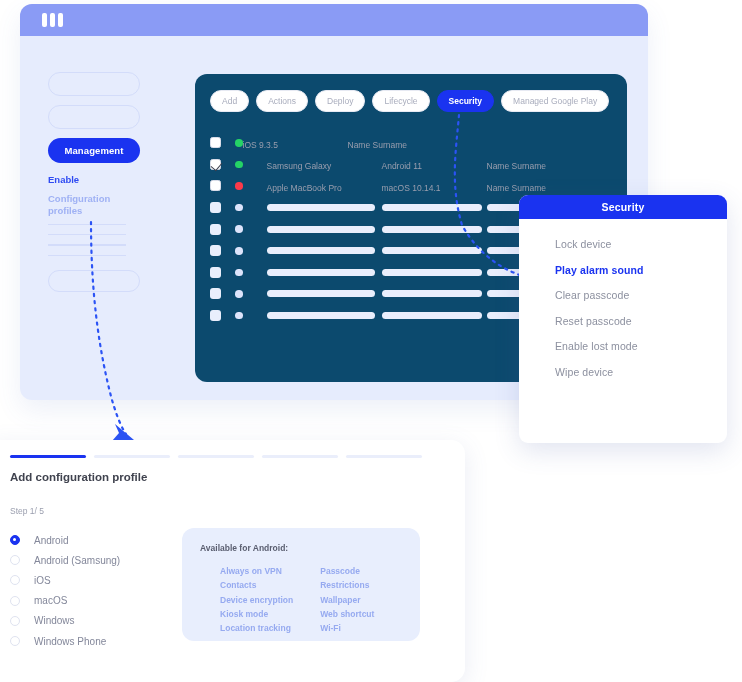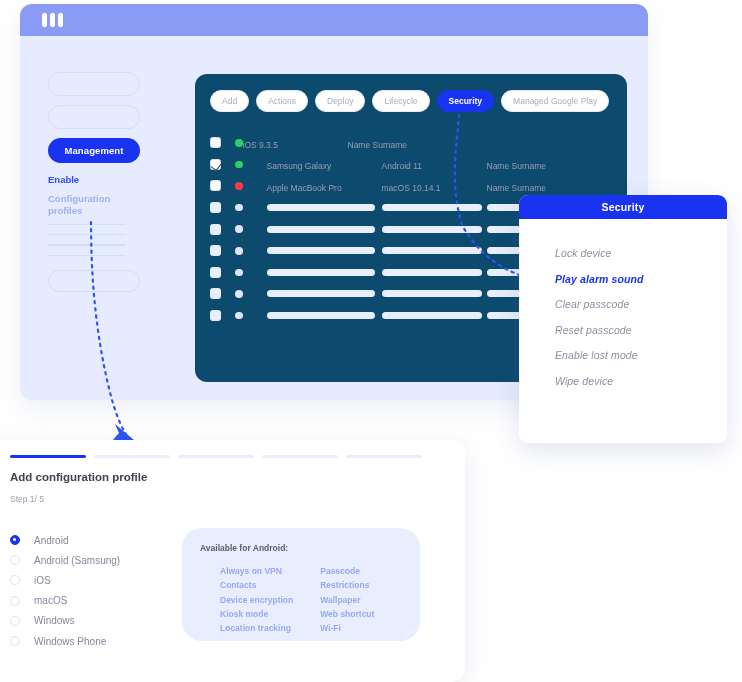--- a/index.html
+++ b/index.html
@@ -155,21 +155,21 @@
     overflow: hidden;
   }
   .dd-header {
     height: 24px; background: #1a33f0;
     display: flex; align-items: center; justify-content: center;
   }
   .dd-header span {
     color: #fff; font-size: 10.5px; font-weight: bold;
     letter-spacing: .2px;
   }
-  .dd-list { padding: 28px 0 0 36px; font-style: italic; }
+  .dd-list { padding: 19px 0 0 36px; }
   .dd-item {
     font-size: 10.5px; color: #8c909f;
     margin-bottom: 13.5px; white-space: nowrap;
     letter-spacing: .1px;
   }
   .dd-item.sel { color: #1a33f0; font-weight: bold; }
 
   
   .bottom-card {
     position: absolute;
@@ -183,21 +183,21 @@
     position: absolute; left: 20px; top: 15px;
     display: flex; gap: 8px;
   }
   .step-seg { width: 76px; height: 3px; border-radius: 2px; background: #eaeefb; }
   .step-seg.done { background: #1a33f0; height: 3.4px; }
   .bc-title {
     position: absolute; left: 20px; top: 31px;
     font-size: 11.5px; font-weight: bold; color: #40434f;
   }
   .bc-step {
-    position: absolute; left: 20px; top: 54px;
+    position: absolute; left: 20px; top: 66px;
     font-size: 8.5px; color: #9a9eae;
   }
   .radios { position: absolute; left: 20px; top: 90px; }
   .radio-row {
     display: flex; align-items: center;
     height: 20.2px;
   }
   .radio {
     width: 10px; height: 10px; border-radius: 50%;
     border: 1.2px solid #dfe3f0; background: #fff;
@@ -209,21 +209,21 @@
     left: 2.2px; top: 2.2px; width: 3.2px; height: 3.2px;
     border-radius: 50%; background: #fff;
   }
   .radio-label {
     margin-left: 14px; font-size: 10px; color: #83879a;
     white-space: nowrap;
   }
   .avail {
     position: absolute; left: 182px; top: 528px;
     width: 238px; height: 113px;
-    background: #e8eefd; border-radius: 20px;
+    background: #e8eefd; border-radius: 12px;
   }
   .avail-title {
     position: absolute; left: 18px; top: 15px;
     font-size: 8.5px; font-weight: bold; color: #5a5e70;
   }
   .avail-cols {
     position: absolute; left: 38px; top: 36px;
     display: flex; gap: 27px; font-weight: bold;
   }
   .avail-col div {

